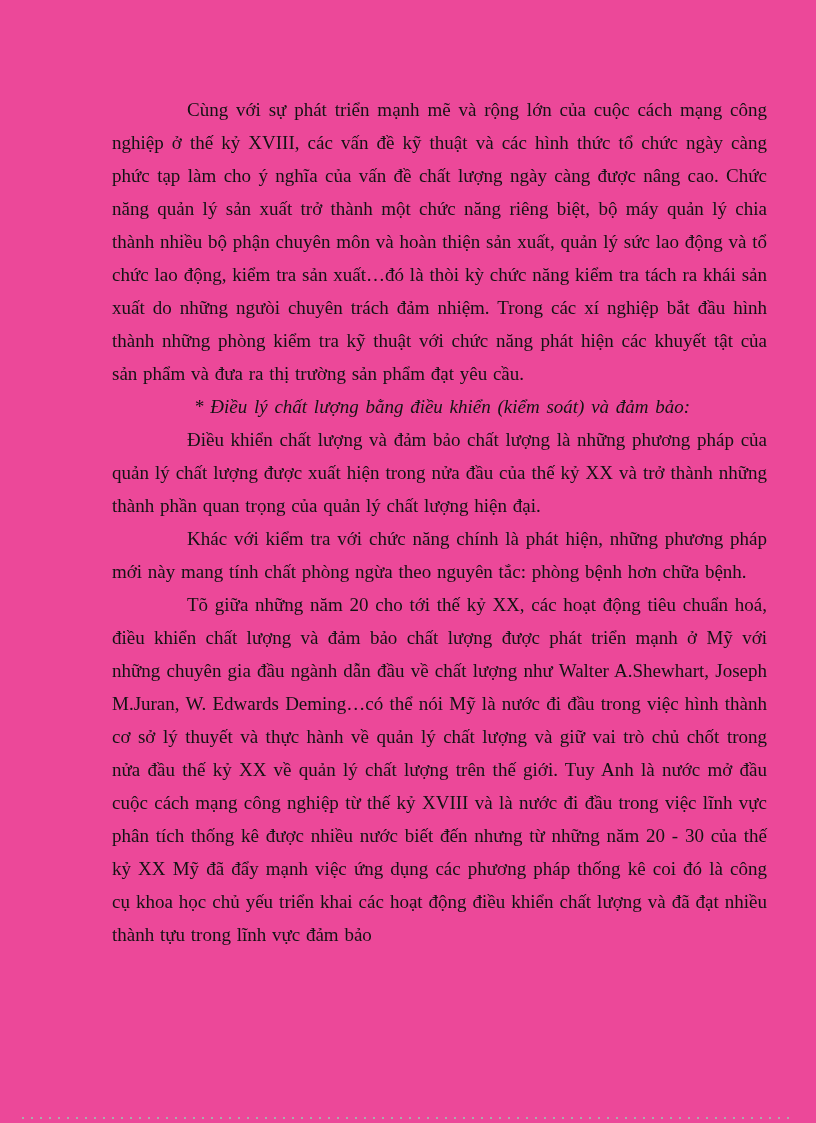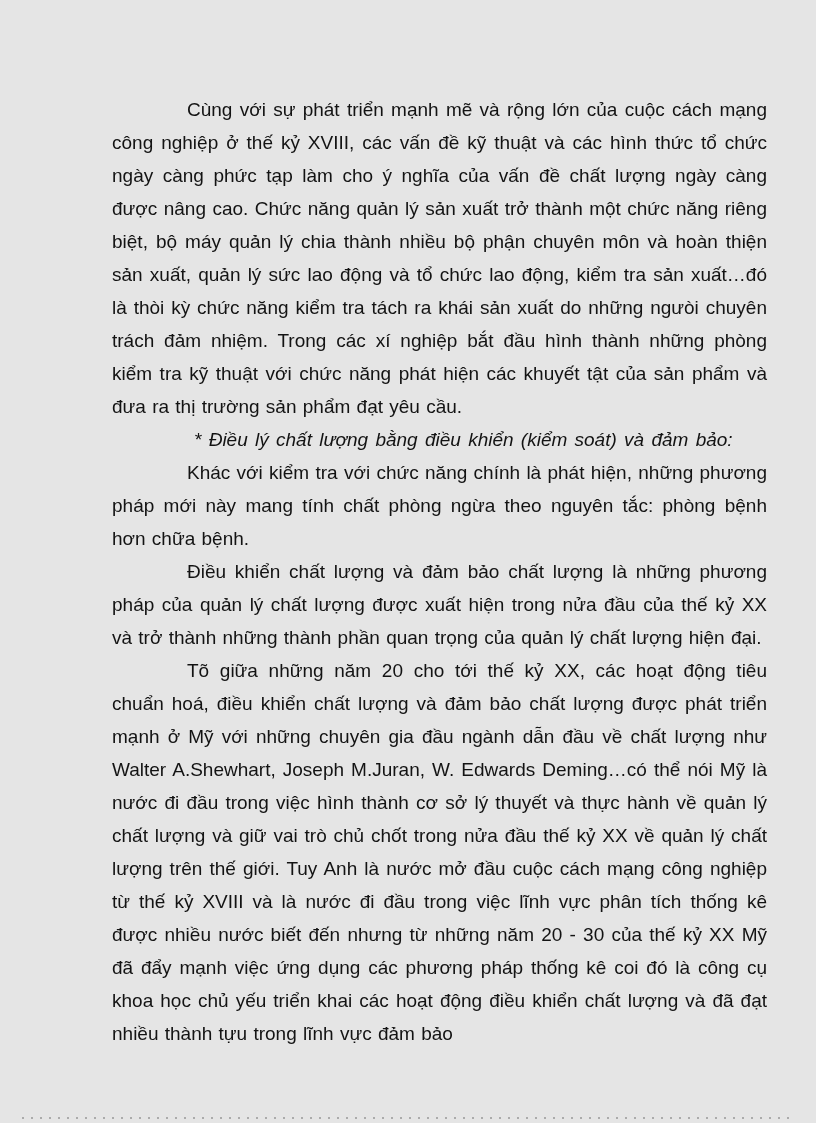--- a/index.html
+++ b/index.html
@@ -4,23 +4,23 @@
 <style>
   html, body {
     margin: 0;
     padding: 0;
     background: #ffffff;
   }
   .page {
     position: relative;
     width: 816px;
     height: 1123px;
-    background: #e5e5e5;
+    background: #ec4899;
     overflow: hidden;
-    font-family: Liberation Sans, sans-serif;
+    font-family: Liberation Serif, serif;
   }
   .content {
     position: absolute;
     left: 112px;
     top: 93px;
     width: 655px;
     color: #131313;
   }
   .content p {
     margin: 0;
@@ -48,18 +48,18 @@
   }
 </style>
 </head>
 <body>
 
 <div class="page">
   <main class="content">
 
   <p class="body">Cùng với sự phát triển mạnh mẽ và rộng lớn của cuộc cách mạng công nghiệp ở thế kỷ XVIII, các vấn đề kỹ thuật và các hình thức tổ chức ngày càng phức tạp làm cho ý nghĩa của vấn đề chất lượng ngày càng được nâng cao. Chức năng quản lý sản xuất trở thành một chức năng riêng biệt, bộ máy quản lý chia thành nhiều bộ phận chuyên môn và hoàn thiện sản xuất, quản lý sức lao động và tổ chức lao động, kiểm tra sản xuất…đó là thòi kỳ chức năng kiểm tra tách ra khái sản xuất do những ngưòi chuyên trách đảm nhiệm. Trong các xí nghiệp bắt đầu hình thành những phòng kiểm tra kỹ thuật với chức năng phát hiện các khuyết tật của sản phẩm và đưa ra thị trường sản phẩm đạt yêu cầu.</p>
       <p class="heading-italic">* Điều lý chất lượng bằng điều khiển (kiểm soát) và đảm bảo:</p>
+      <p class="body">Điều khiển chất lượng và đảm bảo chất lượng là những phương pháp của quản lý chất lượng được xuất hiện trong nửa đầu của thế kỷ XX và trở thành những thành phần quan trọng của quản lý chất lượng hiện đại.</p>
       <p class="body">Khác với kiểm tra với chức năng chính là phát hiện, những phương pháp mới này mang tính chất phòng ngừa theo nguyên tắc: phòng bệnh hơn chữa bệnh.</p>
-      <p class="body">Điều khiển chất lượng và đảm bảo chất lượng là những phương pháp của quản lý chất lượng được xuất hiện trong nửa đầu của thế kỷ XX và trở thành những thành phần quan trọng của quản lý chất lượng hiện đại.</p>
       <p class="body">Tõ giữa những năm 20 cho tới thế kỷ XX, các hoạt động tiêu chuẩn hoá, điều khiển chất lượng và đảm bảo chất lượng được phát triển mạnh ở Mỹ với những chuyên gia đầu ngành dẫn đầu về chất lượng như Walter A.Shewhart, Joseph M.Juran, W. Edwards Deming…có thể nói Mỹ là nước đi đầu trong việc hình thành cơ sở lý thuyết và thực hành về quản lý chất lượng và giữ vai trò chủ chốt trong nửa đầu thế kỷ XX về quản lý chất lượng trên thế giới. Tuy Anh là nước mở đầu cuộc cách mạng công nghiệp từ thế kỷ XVIII và là nước đi đầu trong việc lĩnh vực phân tích thống kê được nhiều nước biết đến nhưng từ những năm 20 - 30 của thế kỷ XX Mỹ đã đẩy mạnh việc ứng dụng các phương pháp thống kê coi đó là công cụ khoa học chủ yếu triển khai các hoạt động điều khiển chất lượng và đã đạt nhiều thành tựu trong lĩnh vực đảm bảo</p>
     </main>
   <div class="footer-rule"></div>
 </div>
 
 </body></html>

